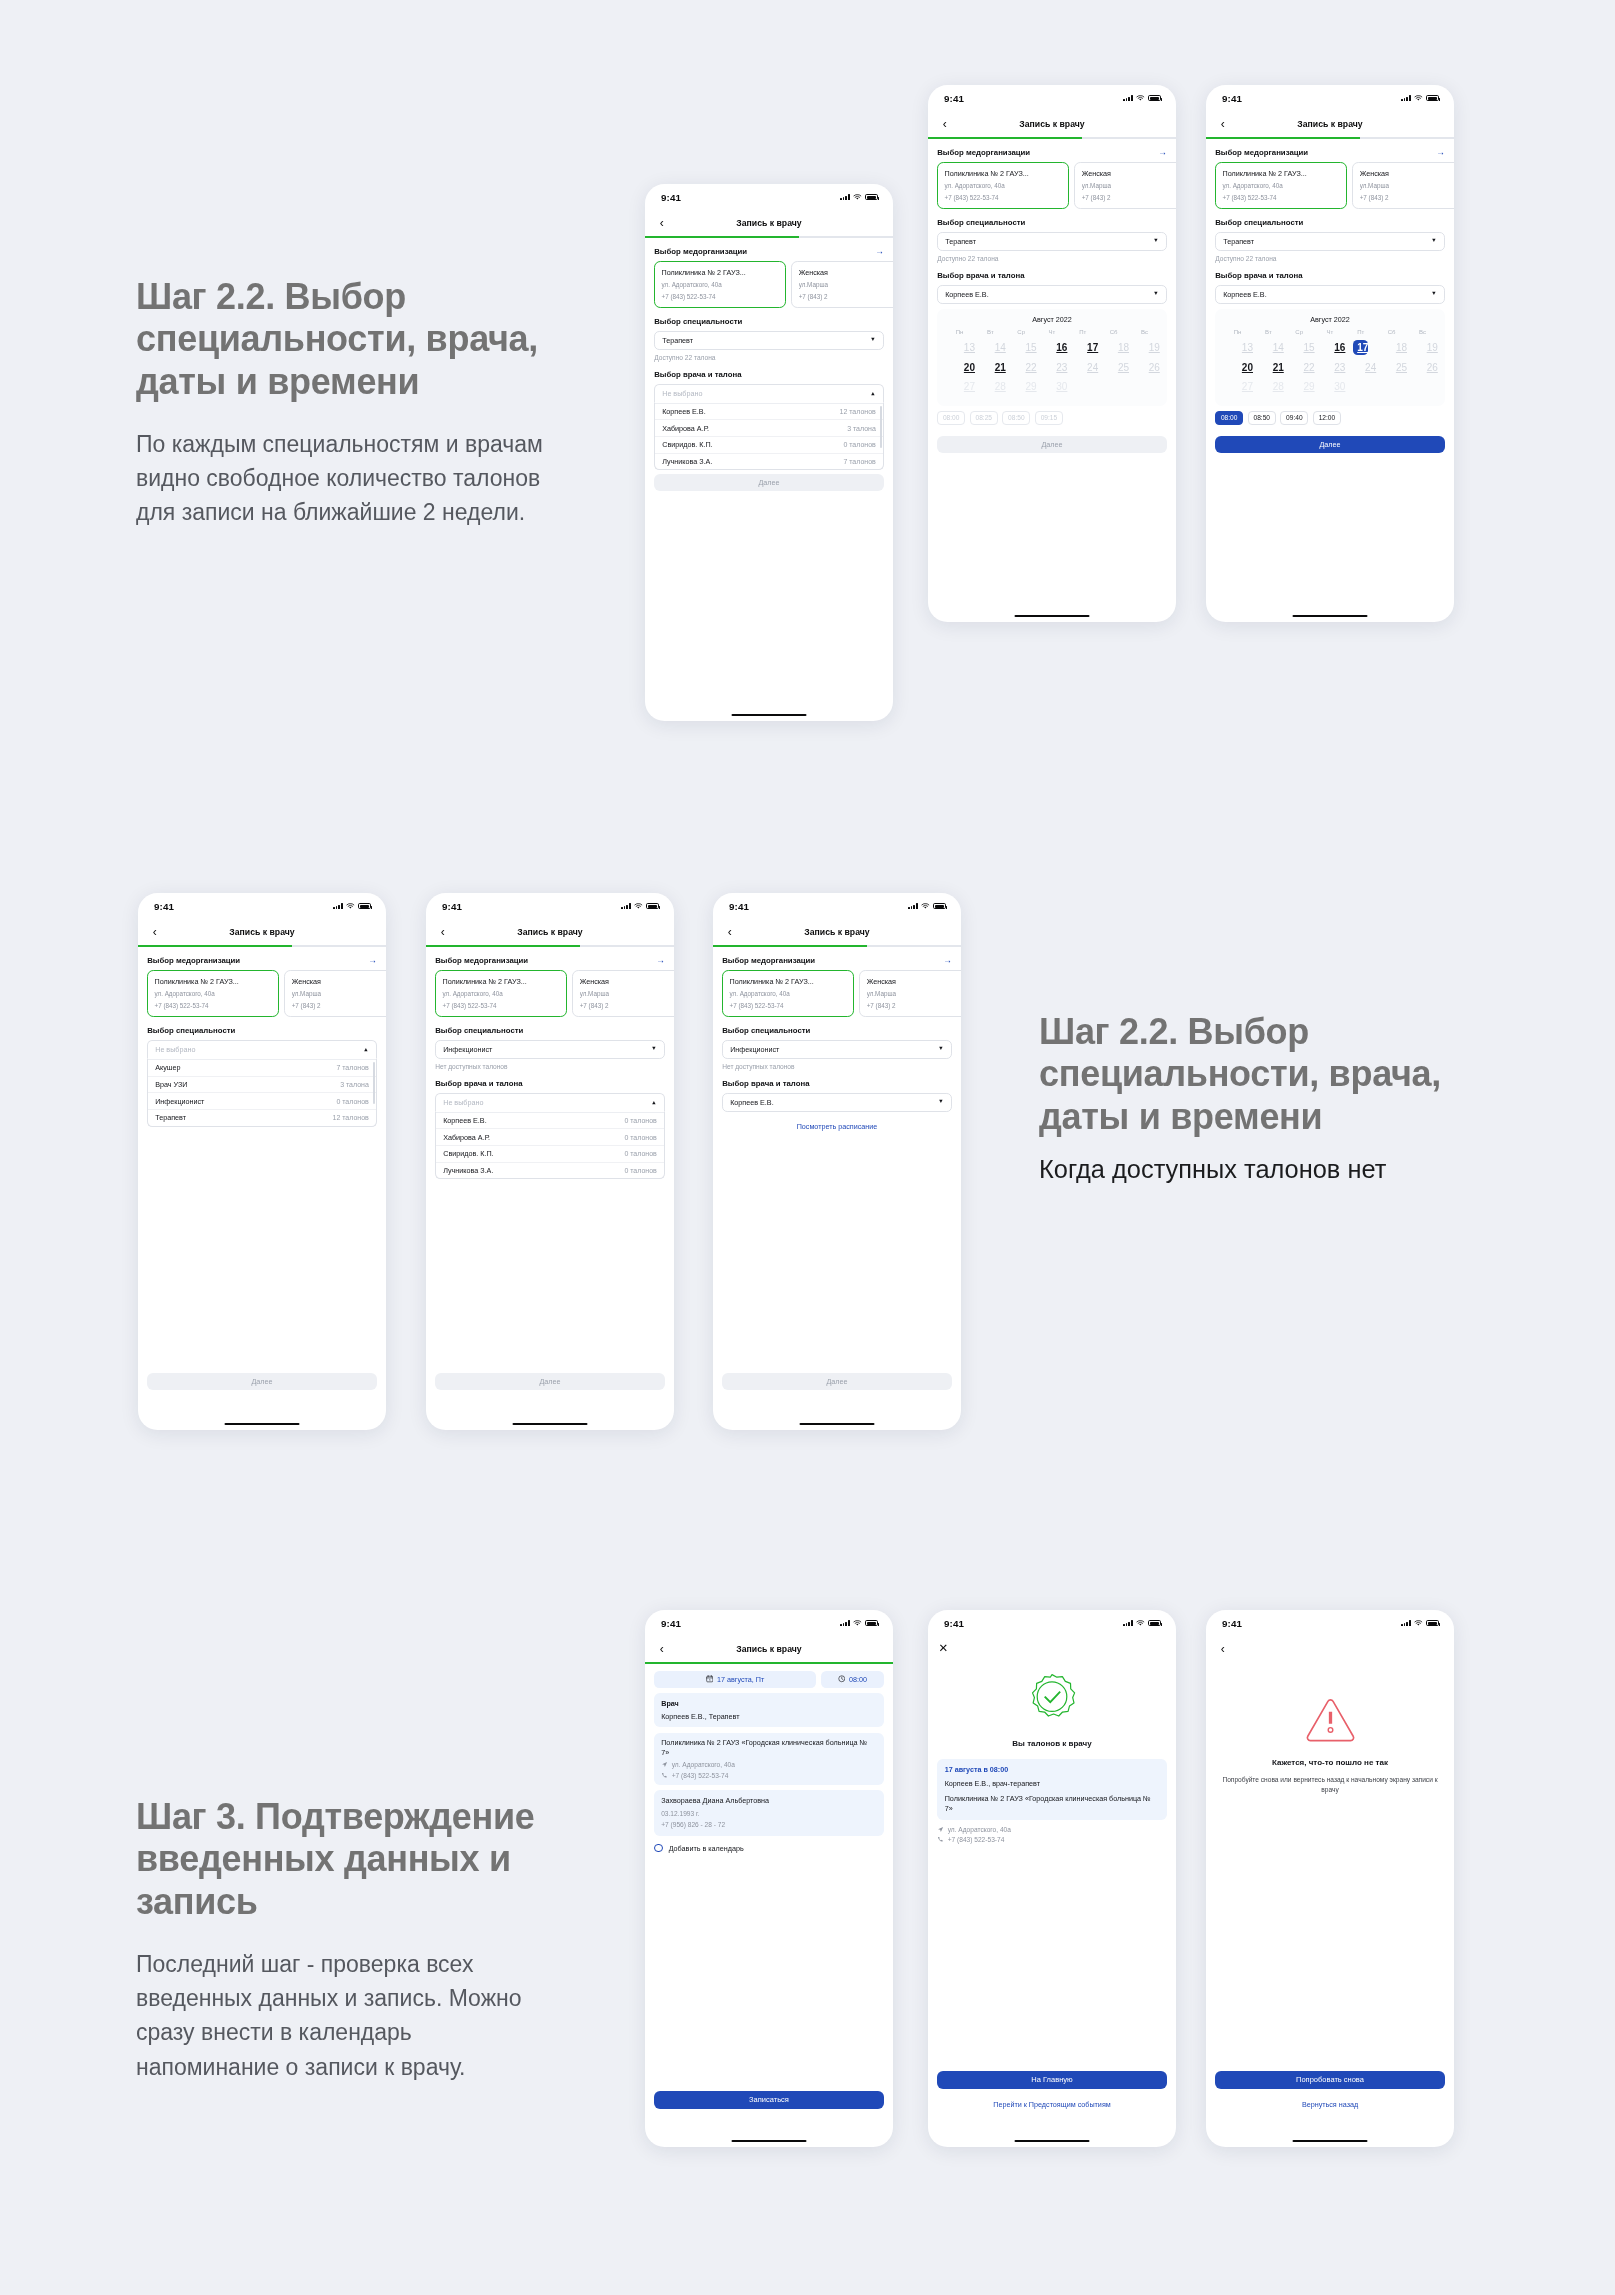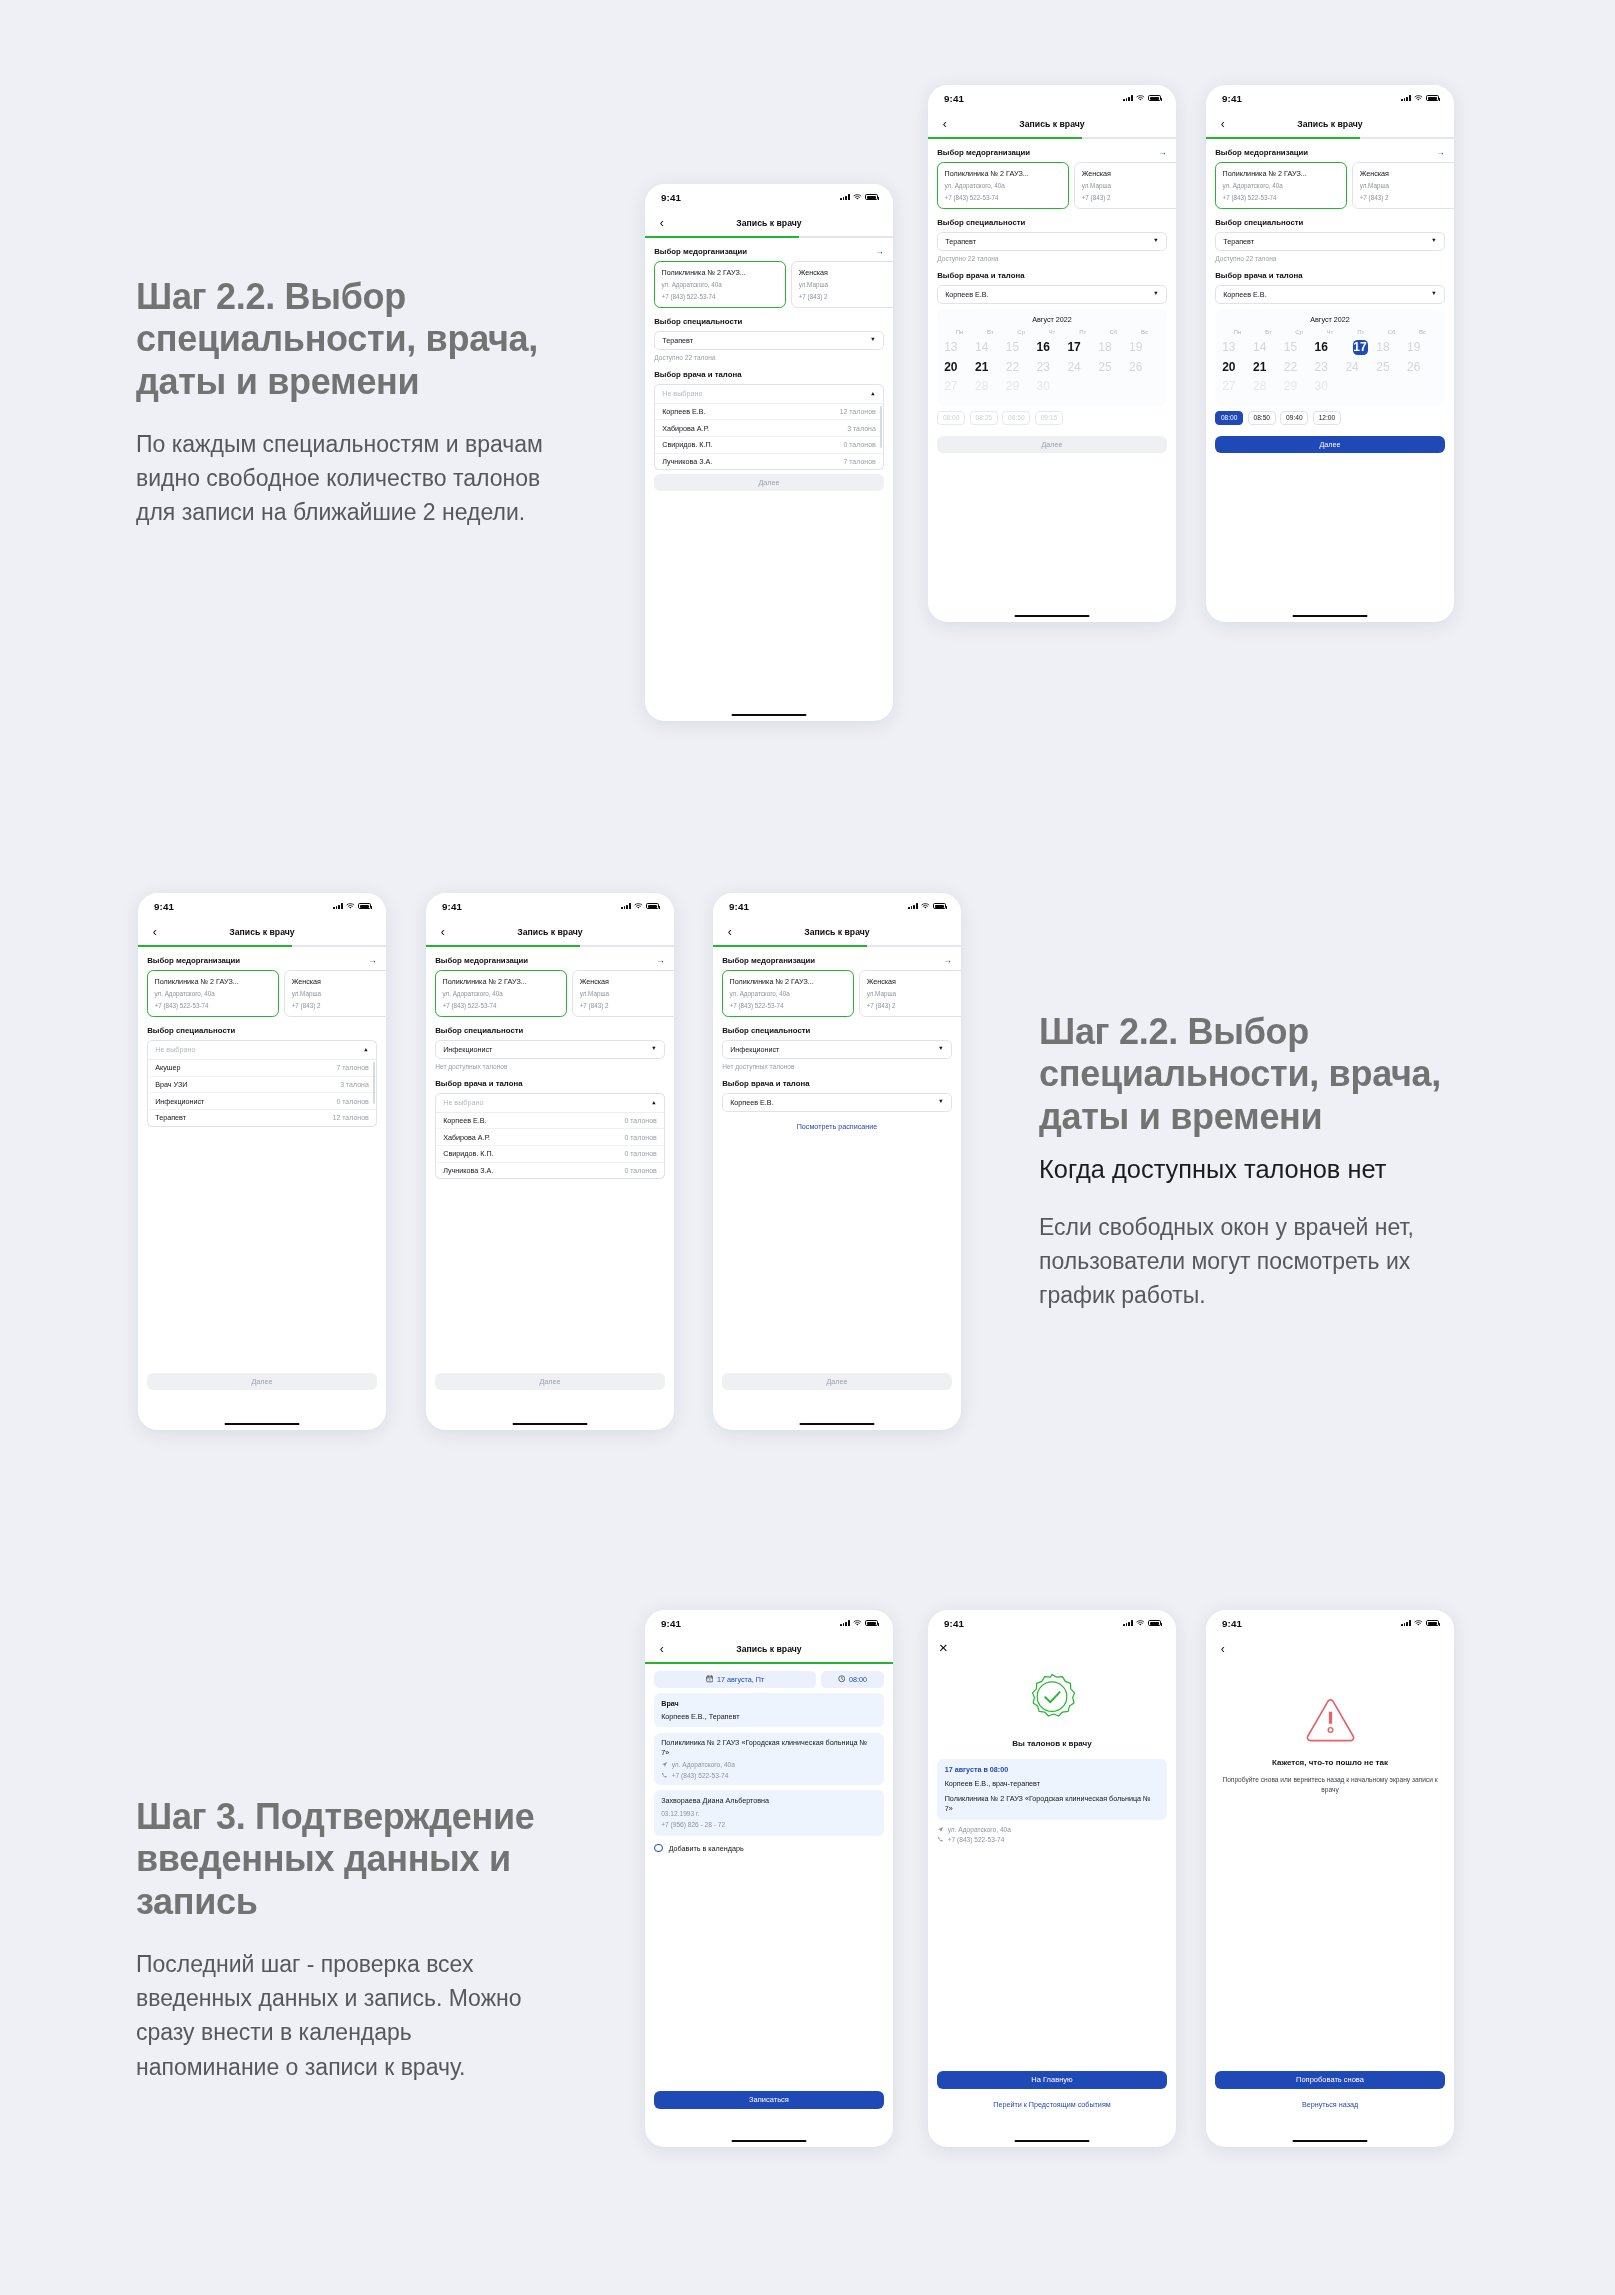--- a/index.html
+++ b/index.html
@@ -108,22 +108,22 @@
   .dd-item:first-child { border-top: 0.6px solid #eceef2; }
   .dd-count { font-size: 7px; color: #9aa0ab; }
   .dd-scroll { position: absolute; right: 1.2px; top: 3.5px; width: 1.4px; height: 42px; background: #d6dae1; border-radius: 1.2px; }
 
   
   .cal { margin-top: 5.2px; background: #fbfcfd; border-radius: 7px; padding: 5.8px 7px 9.2px; }
   .cal-title { text-align: center; font-size: 7.2px; color: #14151a; }
   .cal-grid { display: grid; grid-template-columns: repeat(7,1fr); margin-top: 3.5px; }
   .cal-dow { font-size: 6px; color: #b3b8c2; text-align: center; padding: 2.3px 0; }
   .cal-day {
-    font-size: 12px; text-align: left; height: 15px; line-height: 15px;
-    color: #d3d7de; margin: 2.3px 0;
+    font-size: 10px; text-align: right; height: 15px; line-height: 15px;
+    color: #d3d7de; margin: 2.3px 0; text-decoration: underline;
   }
   .cal-day.act { color: #14151a; font-weight: 700; }
   .cal-day.dim { color: #e5e8ed; }
   .cal-day.on {
     background: #2049b8; color: #fff; font-weight: 700;
     border-radius: 4.6px; width: 15px; margin-left: auto; margin-right: auto;
   }
 
   .slots { display: flex; gap: 4.6px; margin-top: 5.8px; }
   .slot {
@@ -719,21 +719,20 @@
         <div class="link" style="margin-top:10.4px">Посмотреть расписание</div>
         <div class="btn disabled btn-abs" style="bottom:40px">Далее</div>
       </div>
       <div class="homebar"></div>
     </div>
   </div>
 
   <div class="copy" style="left:1039px; top:1011px; width:404px;">
     <h2>Шаг 2.2. Выбор специальности, врача, даты и времени</h2>
     <div class="sub">Когда доступных талонов нет</div>
-    <p class="body-gap">Если свободных окон у врачей нет, пользователи могут посмотреть их график работы.</p>
   </div>
 
   <div class="copy" style="left:136px; top:1796px; width:415px;">
     <h2>Шаг 3. Подтверждение введенных данных и запись</h2>
     <p class="body-gap">Последний шаг - проверка всех введенных данных и запись. Можно сразу внести в календарь напоминание о записи к врачу.</p>
   </div>
 
   <div class="phone" style="left:645px; top:1610px;">
     <div class="scr">
       <div class="statusbar">

